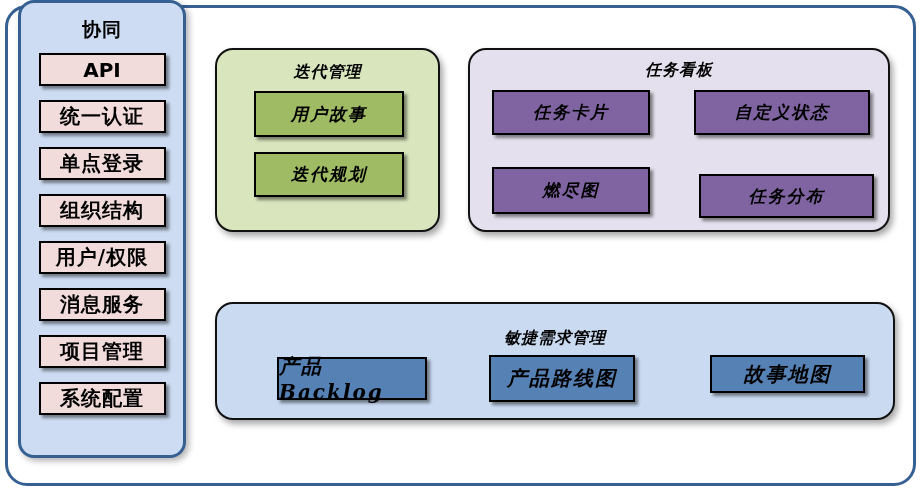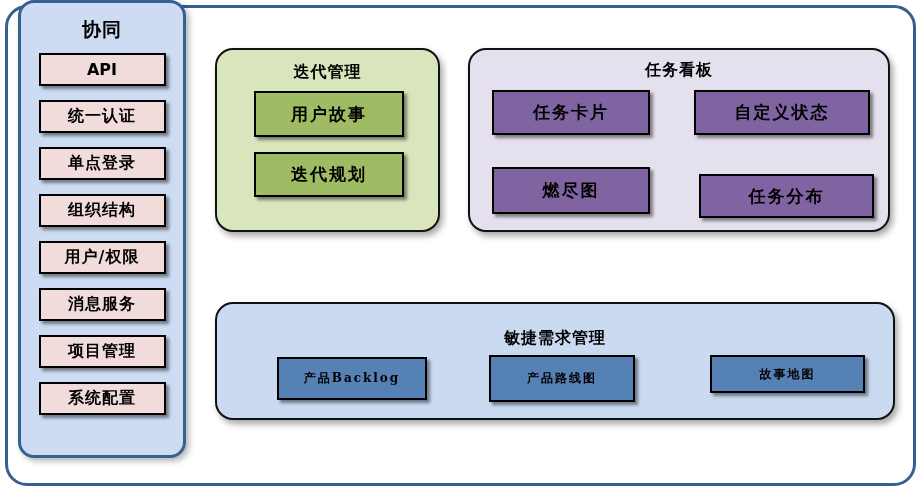--- a/index.html
+++ b/index.html
@@ -50,32 +50,33 @@
     display:flex;flex-direction:column;gap:14px;align-items:center;
   }
   .pink-box{
     width:127px;height:33px;
     box-sizing:border-box;
     background:var(--pink-box);
     border:2.5px solid #000;
     box-shadow:3px 3px 3px rgba(0,0,0,0.45);
     display:flex;align-items:center;justify-content:center;
     font-family:"DejaVu Serif","Liberation Serif",serif;
-    font-weight:bold;font-size:16px;color:#000;
+    font-weight:bold;font-size:20px;color:#000;
     letter-spacing:1px;
     text-align:right;
   }
   .pink-box.latin{font-family:"DejaVu Sans","Liberation Sans",sans-serif;letter-spacing:0;}
   
   .panel{
     position:absolute;
     box-sizing:border-box;
     border:2px solid #111;
     border-radius:18px;
     box-shadow:3px 4px 6px rgba(0,0,0,0.35);
+    font-style:italic;
   }
   .panel-title{
     position:absolute;left:0;right:0;
     text-align:center;
     font-size:16px;font-weight:bold;color:#000;
     letter-spacing:1px;
   }
   .node{
     position:absolute;
     box-sizing:border-box;
@@ -84,21 +85,21 @@
     display:flex;align-items:center;justify-content:center;
     font-family:"DejaVu Serif","Liberation Serif",serif;
     font-weight:bold;font-size:17px;color:#000;
     letter-spacing:2px;
   }
   .panel-green{left:215px;top:48px;width:225px;height:184px;background:var(--green-panel-bg);}
   .panel-green .node{background:var(--green-box);}
   .panel-purple{left:468px;top:48px;width:422px;height:184px;background:var(--purple-panel-bg);padding-left:23px;}
   .panel-purple .node{background:var(--purple-box);}
   .panel-blue{left:215px;top:302px;width:680px;height:118px;background:var(--blue-panel-bg);}
-  .panel-blue .node{background:var(--blue-box);font-size:12px;}
+  .panel-blue .node{background:var(--blue-box);font-size:20px;}
 </style>
 </head>
 <body>
 
 <div class="canvas">
   <div class="outer"></div>
 
   <div class="sidebar">
     <div class="sidebar-title">协同</div>
     <div class="sidebar-items">

